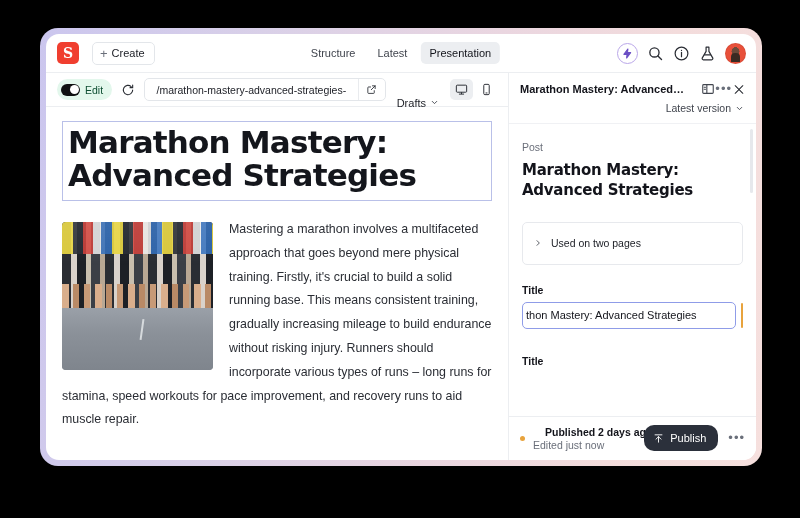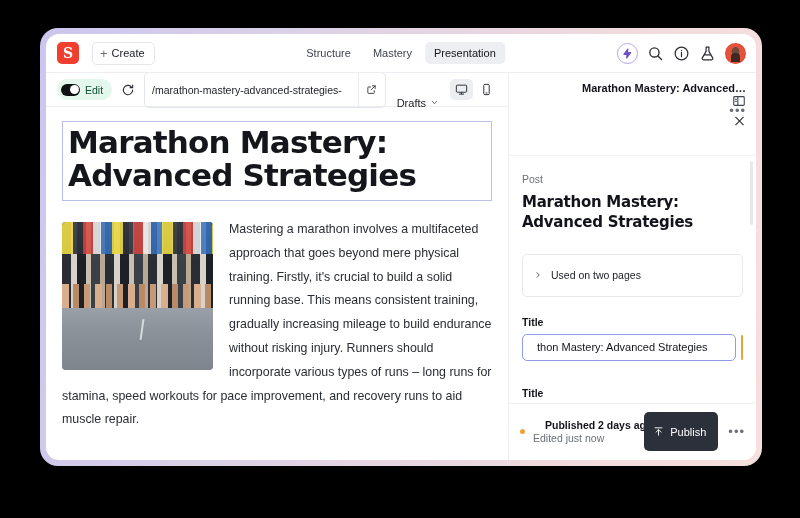--- a/index.html
+++ b/index.html
@@ -127,26 +127,27 @@
   .switch::after {
     content: ""; position: absolute;
     right: 1.5px; top: 1.5px;
     width: 9px; height: 9px; border-radius: 50%;
     background: #fff;
   }
   .edit-label { font-size: 10.5px; color: #0f4f33; font-weight: 500; text-align: right; }
 
   .url-field {
     flex: 1;
-    height: 36px;
+    height: 23px;
     border: 1px solid #e3e6ea;
     border-radius: 5px;
     display: flex; align-items: center;
     min-width: 0;
     max-width: 242px;
+    text-align: center;
   }
   .url-text {
     flex: 1;
     font-size: 10.5px; color: #1b1d24;
     padding: 0 7px;
     white-space: nowrap; overflow: hidden;
     min-width: 0;
   }
   .url-ext {
     width: 27px; height: 100%;
@@ -254,39 +255,39 @@
     border-left: 1px solid #eceef1;
     display: flex; flex-direction: column;
     min-height: 0;
     background: #fff;
   }
   .panel-head {
     padding: 9px 10px 0 11px;
     flex: 0 0 auto;
   }
   .panel-head-row {
-    display: flex; align-items: flex-end;  flex-direction: column;
+    display: flex; align-items: center; 
   }
   .panel-title {
     font-size: 11px; font-weight: 600; color: #13141b;
     white-space: nowrap; overflow: hidden; text-overflow: ellipsis;
     flex: 1;
   }
   .panel-head-row .ic { width: 14px; height: 14px; flex: 0 0 14px; }
   .dots { font-size: 13px; color: #6a6f7a; line-height: 6px; letter-spacing: 1px; }
   .version-row {
     display: flex; align-items: center; justify-content: flex-end;
     gap: 4px; padding: 6px 2px 0 0;
     font-size: 10.5px; color: #41454e;
   }
   .panel-scroll {
     flex: 1; overflow: hidden; position: relative;
     padding: 17px 13px 0 13px;
     border-top: 1px solid #f0f1f4;
-    margin-top: 27px;
+    margin-top: 9px;
   }
   .panel-scrollbar {
     position: absolute; right: 3px; top: 5px;
     width: 3px; height: 64px; border-radius: 2px;
     background: #e6e8ec;
   }
   .doc-kind { font-size: 10.5px; color: #6a6f7a; margin-bottom: 7px; }
   .doc-title {
     font-size: 15px; font-weight: 700; color: #13141b;
     line-height: 1.35; letter-spacing: -0.25px;
@@ -306,42 +307,42 @@
     font-size: 10.5px; font-weight: 600; color: #13141b;
     margin: 19px 0 6px 0;
   }
   .title-input-wrap { display: flex; align-items: stretch; gap: 5px; }
   .title-input {
     flex: 1;
     height: 27px;
     border: 1px solid #8f9ce8;
     border-radius: 5px;
     display: flex; align-items: center;
-    padding: 0 14px;
+    padding: 0 3px;
     font-size: 11px; color: #13141b;
     white-space: nowrap; overflow: hidden;
     background: #fff;
   }
   .change-bar { width: 2px; background: #e8a33d; border-radius: 1px; margin: 1px 0; }
   .slug-label { margin-top: 26px; }
 
   .panel-foot {
     flex: 0 0 auto;
     border-top: 1px solid #eceef1;
     padding: 8px 9px 9px 11px;
     display: flex; align-items: center; gap: 8px;
   }
   .status-dot { width: 5px; height: 5px; border-radius: 50%; background: #e8a33d; flex: 0 0 5px; }
   .status-text { flex: 1; min-width: 0; }
   .status-1 { font-size: 10.5px; font-weight: 600; color: #13141b; white-space: nowrap; }
   .status-2 { font-size: 10.5px; color: #6a6f7a; white-space: nowrap; margin-top: 1px; }
   .publish-btn {
     background: #2b303b; color: #fff;
-    border-radius: 5px;
-    height: 39px;
+    border-radius: 10px;
+    height: 26px;
     display: flex; align-items: center; gap: 6px;
     padding: 0 12px 0 9px;
     font-size: 11px; font-weight: 500;
   }
   .publish-btn svg { width: 11px; height: 11px; }
   .foot-dots { font-size: 13px; color: #6a6f7a; line-height: 6px; letter-spacing: 1px; padding: 0 2px; }
 </style>
 </head>
 <body>
 
@@ -351,21 +352,21 @@
     <div class="topbar">
       <div class="logo">S</div>
 
       <div class="create-btn">
         <span class="plus">+</span>
         <span>Create</span>
       </div>
 
       <div class="nav-tabs">
         <div class="nav-tab">Structure</div>
-        <div class="nav-tab">Mastery</div>
+        <div class="nav-tab">Latest</div>
         <div class="nav-tab active">Presentation</div>
       </div>
 
       <div class="topbar-right">
         <div class="bolt-wrap">
           <svg viewBox="0 0 24 24" fill="none" stroke="#6b4fc4" stroke-width="2.2" stroke-linejoin="round" stroke-linecap="round">
               <polygon points="13 2 4 14 11 14 10 22 19 10 12 10 13 2" fill="#6b4fc4" stroke="#6b4fc4"></polygon>
             </svg>
         </div>
         <span class="ic">
@@ -475,20 +476,26 @@
             </span>
             <span class="dots">•••</span>
             <span class="ic" style="width:13px;height:13px;">
               <svg viewBox="0 0 24 24" fill="none" stroke="#2a2d34" stroke-width="2" stroke-linecap="round">
                   <line x1="5" y1="5" x2="19" y2="19"></line>
                   <line x1="19" y1="5" x2="5" y2="19"></line>
                 </svg>
             </span>
           </div>
 
+          <div class="version-row">
+            <span>Latest version</span>
+            <svg class="chev" viewBox="0 0 24 24" fill="none" stroke="#41454e" stroke-width="2.4" stroke-linecap="round" stroke-linejoin="round">
+                <polyline points="6 9 12 15 18 9"></polyline>
+              </svg>
+          </div>
         </div>
 
         <div class="panel-scroll">
           <div class="panel-scrollbar"></div>
 
           <div class="doc-kind">Post</div>
           <div class="doc-title">Marathon Mastery: Advanced Strategies</div>
 
           <div class="usedon">
             <svg class="chev-r" viewBox="0 0 24 24" fill="none" stroke="#41454e" stroke-width="2.6" stroke-linecap="round" stroke-linejoin="round">

